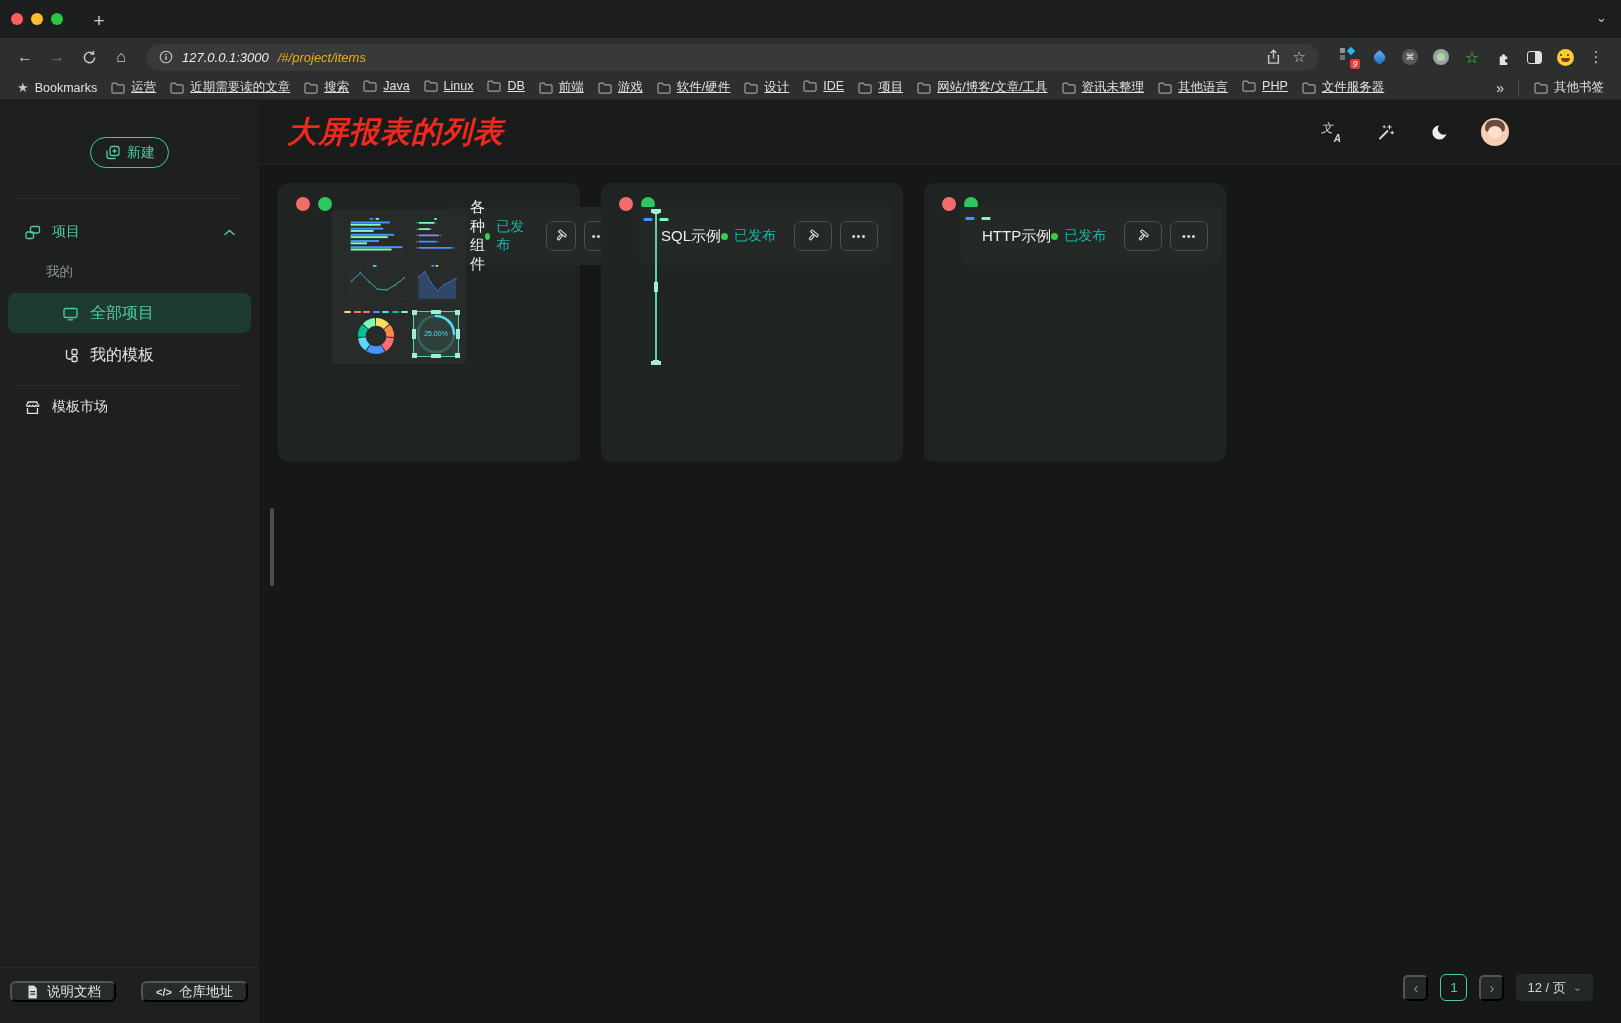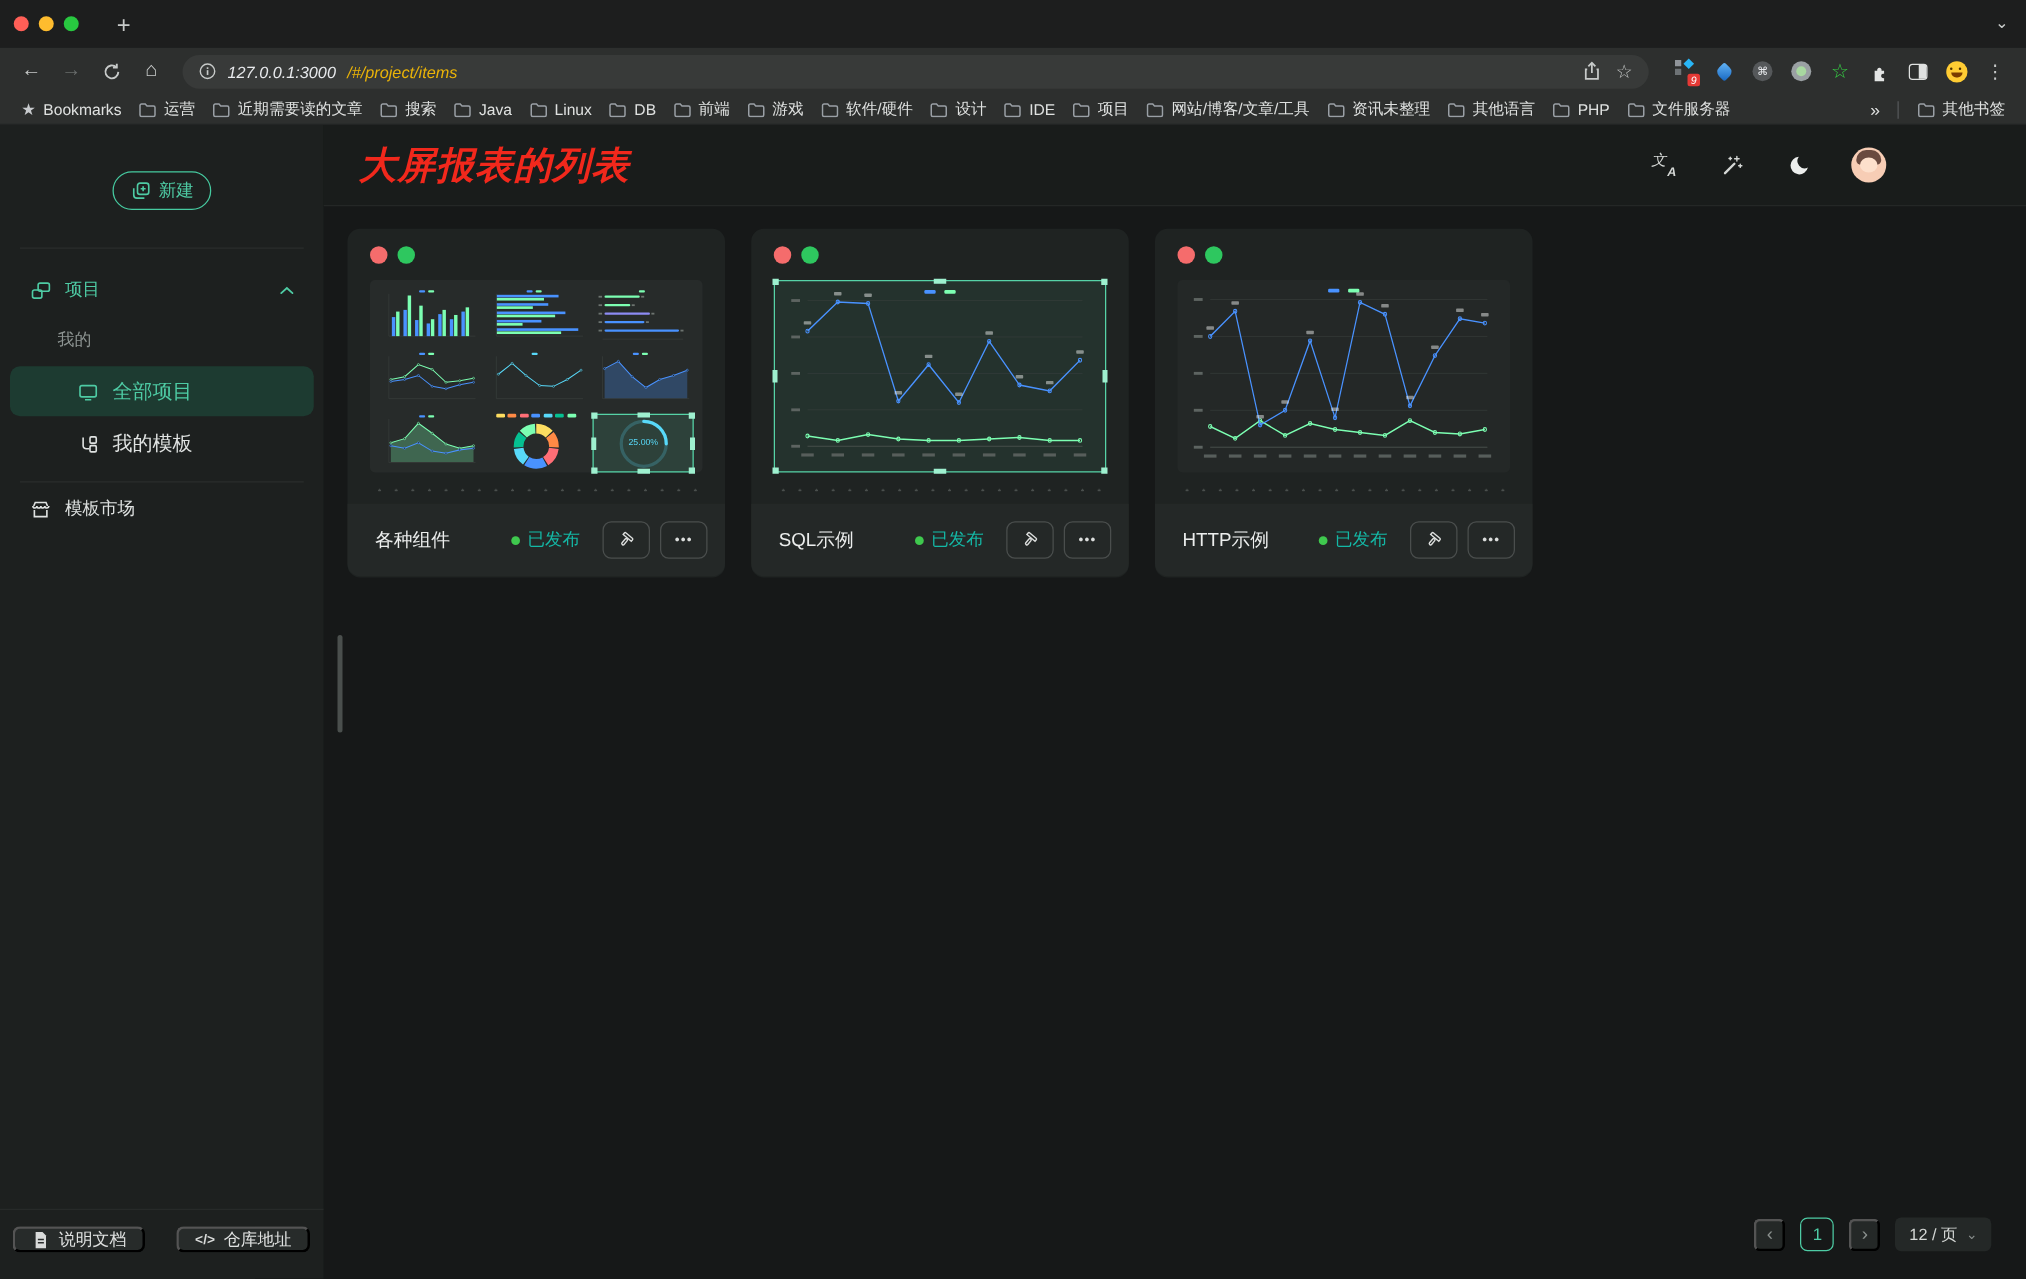--- a/index.html
+++ b/index.html
@@ -87,21 +87,21 @@
   .trans { width:20px; height:20px; position:relative; color:#d5d8d6; }
   .trans .zh { position:absolute; top:-2px; left:0; font-size:12px; }
   .trans .en { position:absolute; bottom:-2px; right:0; font-size:10px; font-weight:bold; }
   .avatar { width:28px; height:28px; border-radius:50%; background:#f7cdb5; position:relative; overflow:hidden; }
   .avatar::before { content:""; position:absolute; top:2px; left:4px; width:20px; height:12px;
                     background:#6a4a3f; border-radius:10px 10px 5px 5px; }
   .avatar::after { content:""; position:absolute; top:8px; left:7px; width:14px; height:12px;
                    background:#fde0cc; border-radius:50%; }
 
   .cards { display:flex; gap:21px; padding:18px 0 0 19px; }
-  .card { width:302px; height:279px; background:#1f2322; border-radius:10px; display:flex; flex-direction:column;
+  .card { width:302px; height:279px; background:#1f2322; border-radius:10px; display:flex; flex-direction:row;
           padding:14px 18px 0; position:relative; }
   .card-lights { display:flex; gap:8px; }
   .cl { width:14px; height:14px; border-radius:50%; }
   .cl.r { background:#f56c6c; } .cl.g { background:#2ec75f; }
   .thumb { margin-top:13px; height:154px; border-radius:4px; position:relative; }
   .thumb1 { background:#272b2a; padding:7px; }
   .thumb2 { background:rgba(90,214,169,0.09); border:1px solid #56d3a7; }
   .thumb3 { background:#242827; }
   .bigchart { position:absolute; inset:4px 6px 4px 6px; width:calc(100% - 12px); height:calc(100% - 8px); }
   .dotrow { height:3px; margin-top:12px;
@@ -220,21 +220,21 @@
       </span>
     <span class="exticon kebab">⋮</span>
   </div>
 </div>
 
 <div class="bookmarks">
   <span class="bm-item">
     <span class="bm-star">★</span>
     <span>Bookmarks</span>
   </span>
-  <span id="bm-list" style="display:flex;align-items:center;">
+  <span id="bm-list" style="display:flex;align-items:flex-start;text-decoration:underline;">
   <span class="bm-item">
     <svg class="fold" viewBox="0 0 14 12">
           <path d="M1 2.4 a1.2 1.2 0 0 1 1.2-1.2 h3 l1.4 1.6 h5.2 a1.2 1.2 0 0 1 1.2 1.2 v6 a1.2 1.2 0 0 1-1.2 1.2 H2.2 A1.2 1.2 0 0 1 1 10 z" fill="none" stroke="#9aa0a6" stroke-width="1.2"></path>
         </svg>
     <span class="bm-label">运营</span>
   </span>
 
   <span class="bm-item">
     <svg class="fold" viewBox="0 0 14 12">
           <path d="M1 2.4 a1.2 1.2 0 0 1 1.2-1.2 h3 l1.4 1.6 h5.2 a1.2 1.2 0 0 1 1.2 1.2 v6 a1.2 1.2 0 0 1-1.2 1.2 H2.2 A1.2 1.2 0 0 1 1 10 z" fill="none" stroke="#9aa0a6" stroke-width="1.2"></path>

